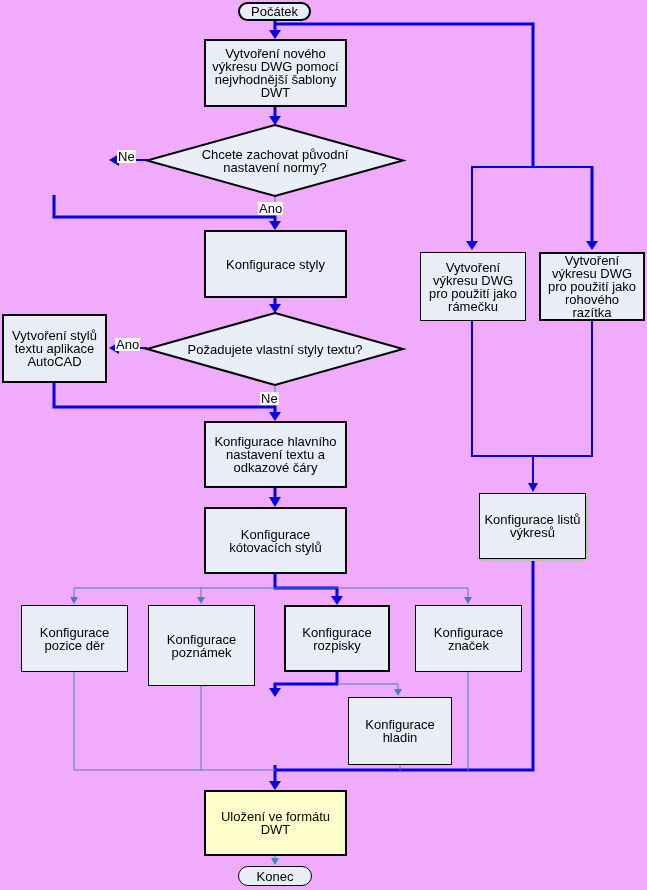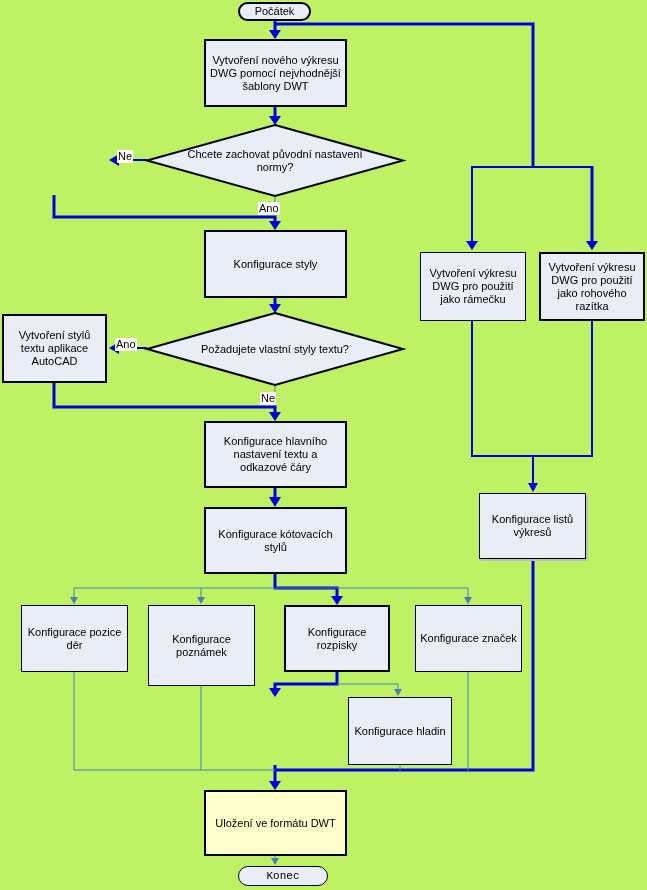--- a/index.html
+++ b/index.html
@@ -1,18 +1,18 @@
 <!DOCTYPE html>
 <html><head>
 <meta charset="utf-8">
 <style>
   html,body{margin:0;padding:0;background:#ffffff;}
   #canvas{
-    position:relative;width:647px;height:890px;background:#bef264;overflow:hidden;
-    font-family:"Liberation Sans","DejaVu Sans",sans-serif;font-size:11px;line-height:13px;color:#000;
+    position:relative;width:647px;height:890px;background:#f0abfc;overflow:hidden;
+    font-family:"Liberation Sans","DejaVu Sans",sans-serif;font-size:13px;line-height:13px;color:#000;
   }
   #wires{position:absolute;left:0;top:0;z-index:1;}
   .node{
     position:absolute;z-index:2;background:#E9EDF5;border:1px solid #000;
     display:flex;align-items:center;justify-content:center;text-align:center;
     padding:2px 4px;box-sizing:border-box;
   }
   .bw2{border-width:2px;}
   .pill{border-radius:11px;background:#E9EDF5;}
   .yellow{background:#FFFFCC;}
@@ -91,21 +91,21 @@
       <polygon points="271,858 279,858 275,865"></polygon>
     </g>
 
     <polygon points="275,125 403,160.5 275,196 147,160.5" fill="#E9EDF5" stroke="#000000" stroke-width="2"></polygon>
     <polygon points="275,313 403,349 275,385 147,349" fill="#E9EDF5" stroke="#000000" stroke-width="2"></polygon>
   </svg>
 
   <div class="node pill bw2" style="left:238px;top:2px;width:73px;height:19px;">
     <span>Počátek</span>
   </div>
-  <div class="node pill" style="left:238px;top:866px;width:90px;height:20px;font-family:Liberation Mono, monospace;">
+  <div class="node pill" style="left:238px;top:866px;width:74px;height:20px;">
     <span>Konec</span>
   </div>
 
   <div class="node bw2" style="left:204px;top:39px;width:143px;height:68px;">
     <span>Vytvoření nového výkresu DWG pomocí nejvhodnější šablony DWT</span>
   </div>
   <div class="node bw2" style="left:204px;top:230px;width:143px;height:68px;">
     <span>Konfigurace styly</span>
   </div>
   <div class="node bw2" style="left:204px;top:421px;width:143px;height:67px;">

